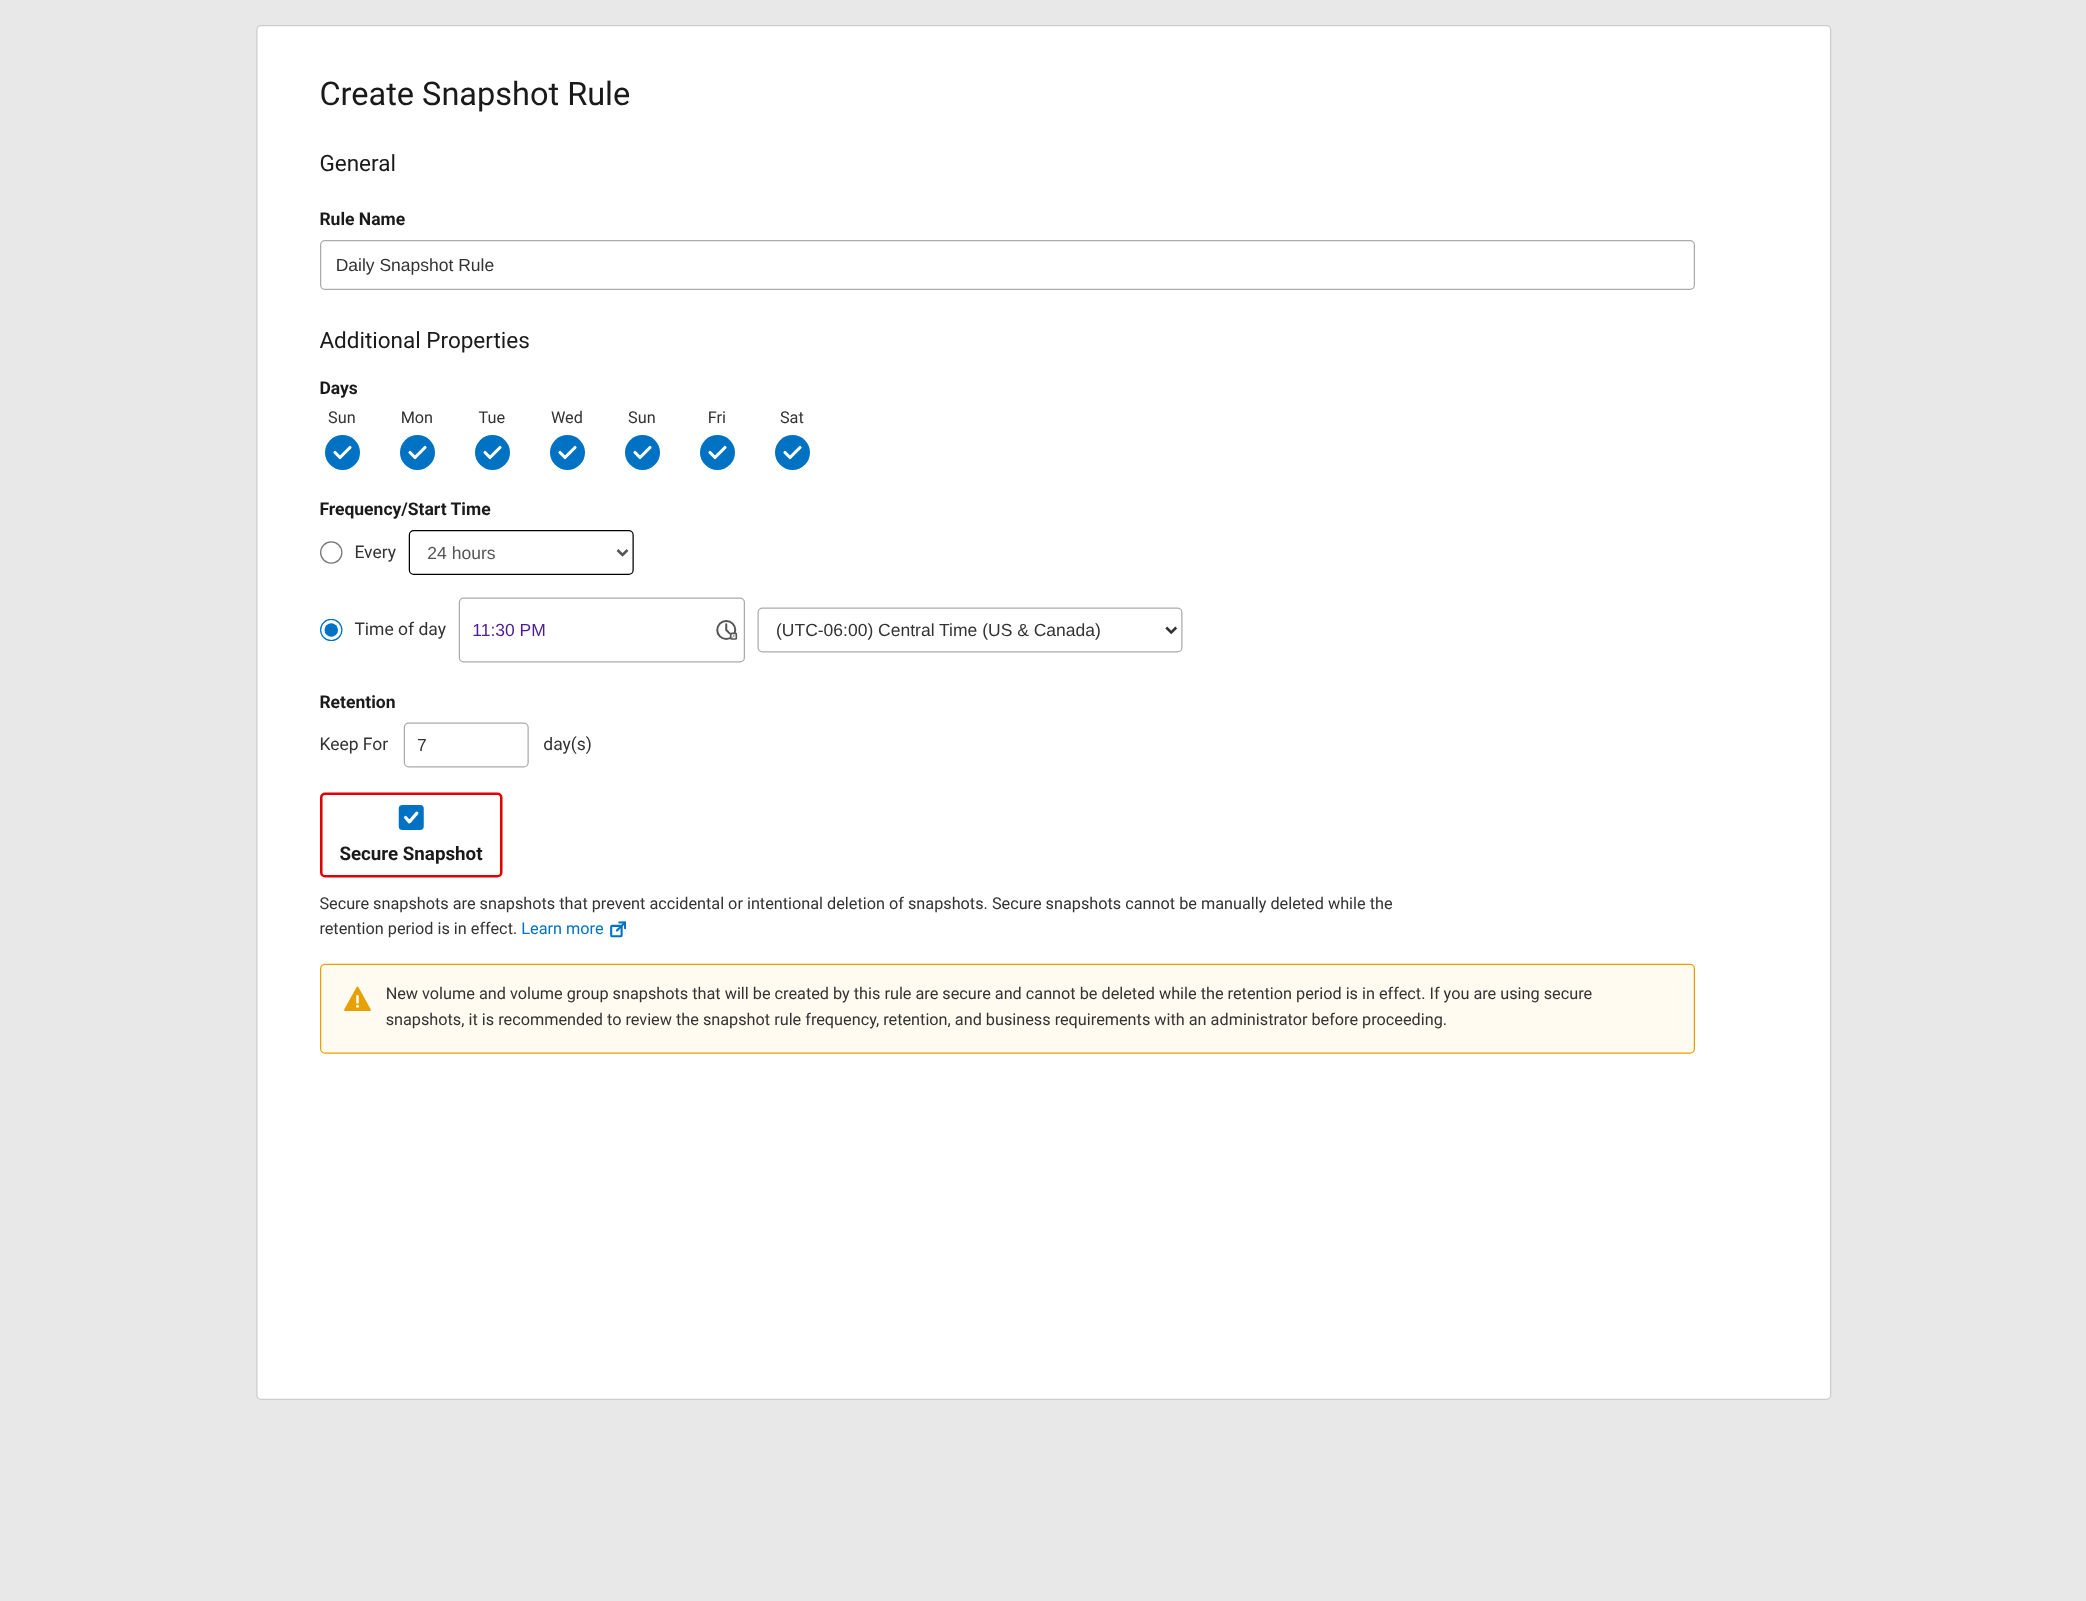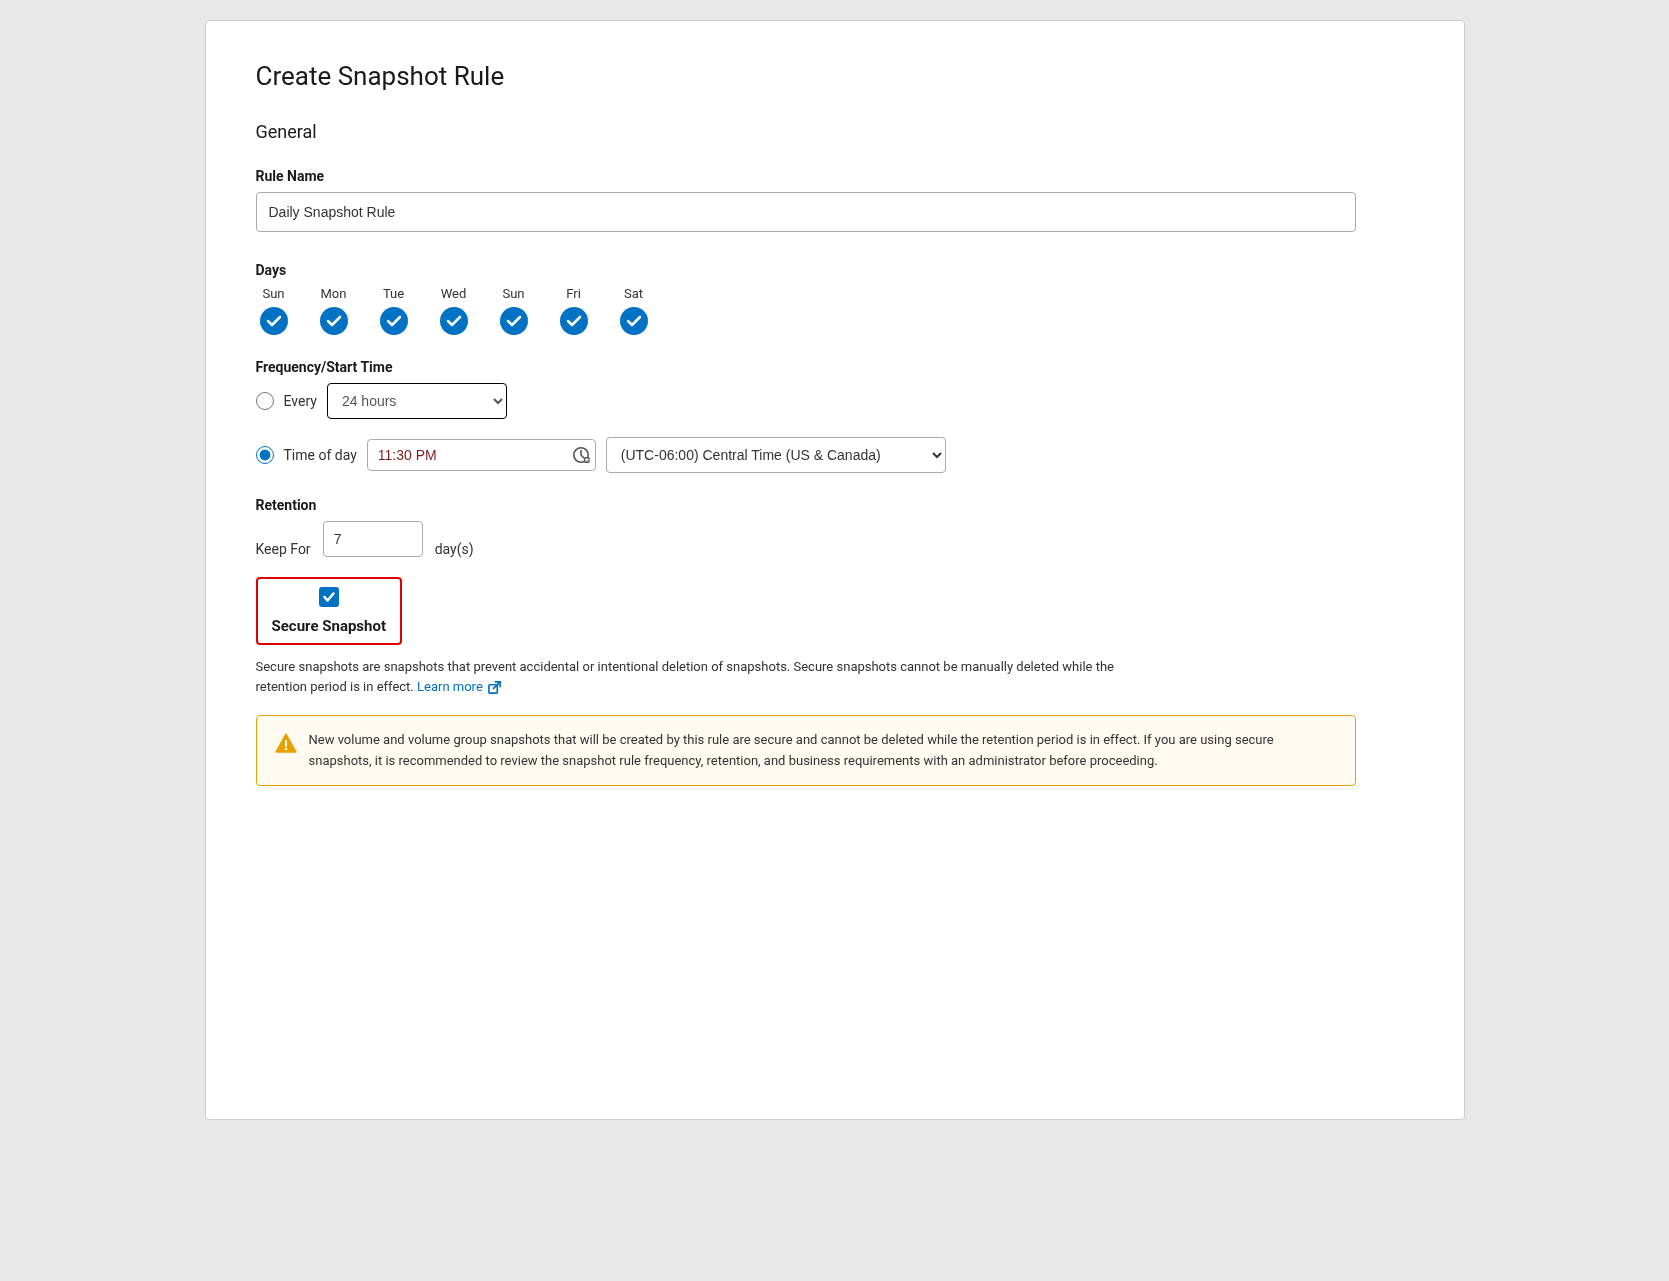--- a/index.html
+++ b/index.html
@@ -131,26 +131,26 @@
       display: flex;
       align-items: center;
       gap: 10px;
     }
     .time-input-wrapper {
       position: relative;
       display: flex;
       align-items: center;
     }
     .time-input {
-      height: 32px;
+      height: 52px;
       border: 1px solid #aaaaaa;
       border-radius: 4px;
       padding: 0 36px 0 10px;
       font-size: 14px;
-      color: #7f1d1d;
+      color: #4c1d95;
       min-width: 140px;
       outline: none;
     }
     .clock-icon-btn {
       position: absolute;
       right: 6px;
       background: none;
       border: none;
       cursor: pointer;
       display: flex;
@@ -168,21 +168,21 @@
       background: #ffffff;
       cursor: pointer;
       min-width: 340px;
       appearance: auto;
     }
     .retention-section {
       margin-bottom: 20px;
     }
     .keep-for-row {
       display: flex;
-      align-items: flex-end;
+      align-items: center;
       gap: 12px;
       margin-top: 8px;
     }
     .keep-for-input {
       width: 100px;
       height: 36px;
       border: 1px solid #aaaaaa;
       border-radius: 4px;
       padding: 0 10px;
       font-size: 14px;
@@ -286,20 +286,23 @@
 
   <div class="general-section">
     <div class="section-label">General</div>
   </div>
 
   <div class="rule-name-section">
     <div class="field-label">Rule Name</div>
     <input type="text" class="text-input" value="Daily Snapshot Rule" style="">
   </div>
 
+  <div class="section-divider">
+    <div class="section-label">Additional Properties</div>
+  </div>
 
   <div style="margin-bottom: 24px;">
     <div class="field-label">Days</div>
     <div class="days-row">
       <span class="day-label">Sun</span>
       <span class="day-label">Mon</span>
       <span class="day-label">Tue</span>
       <span class="day-label">Wed</span>
       <span class="day-label">Sun</span>
       <span class="day-label">Fri</span>

